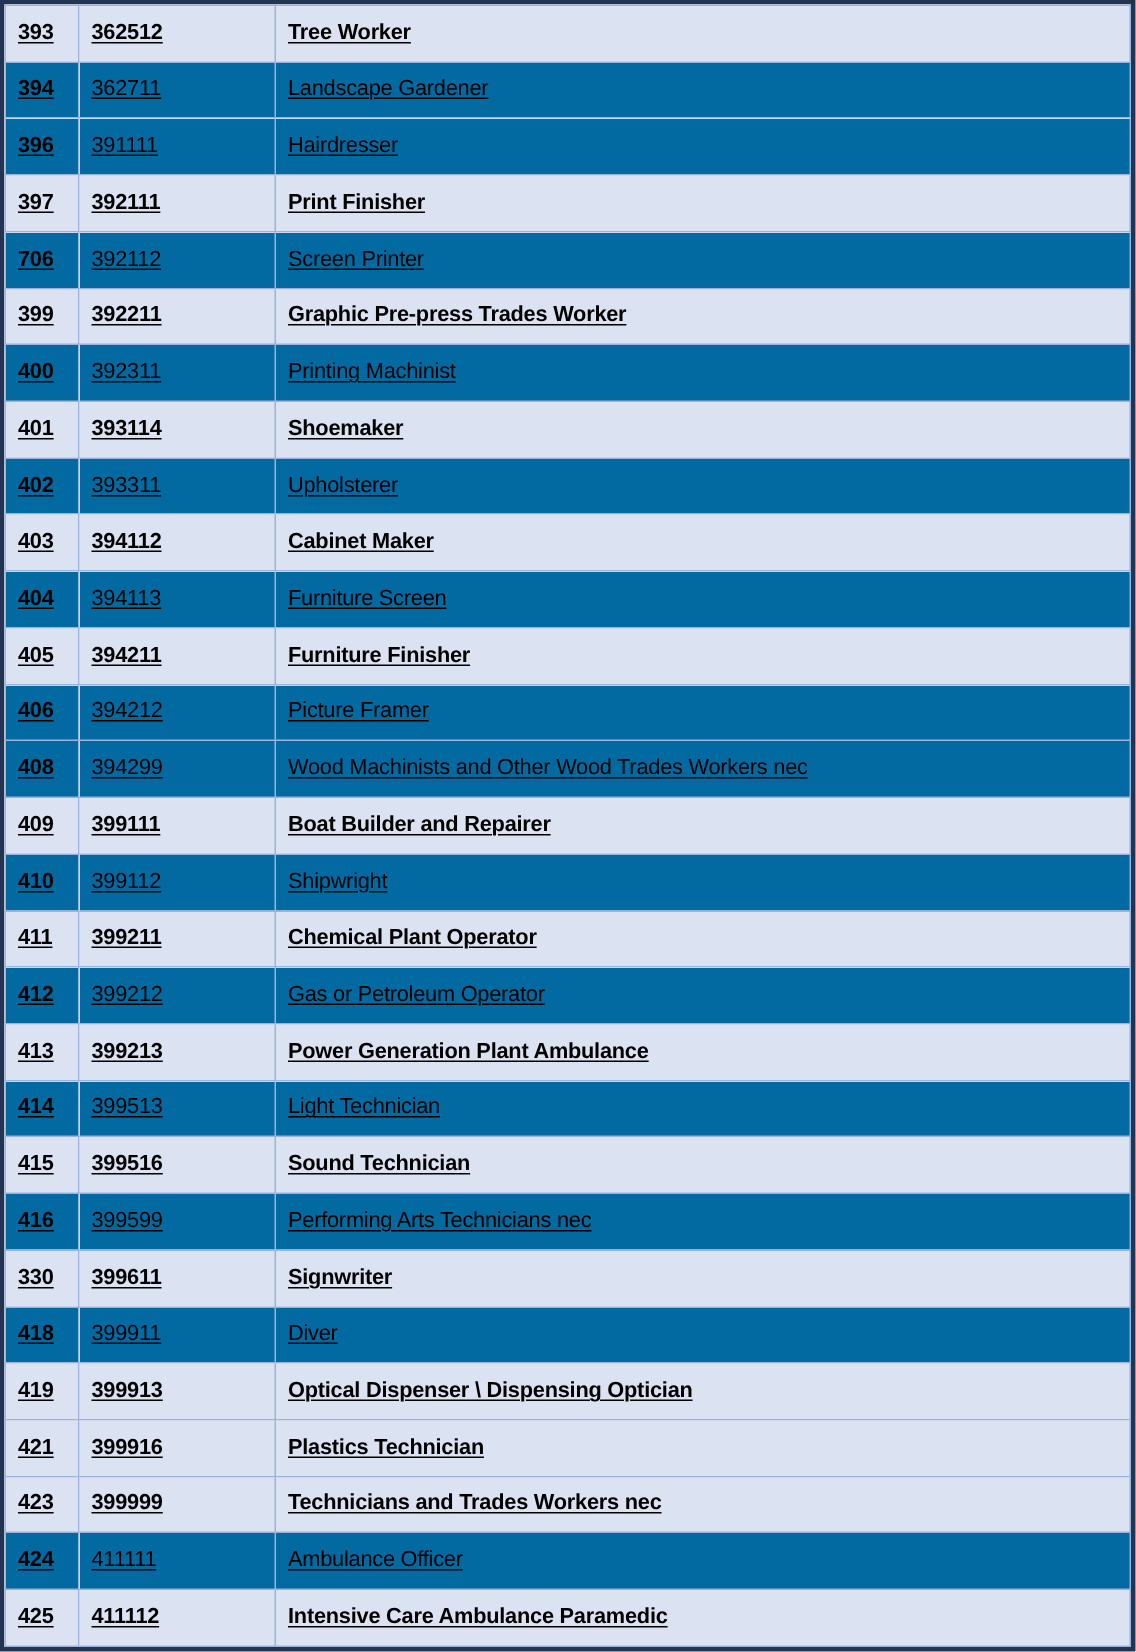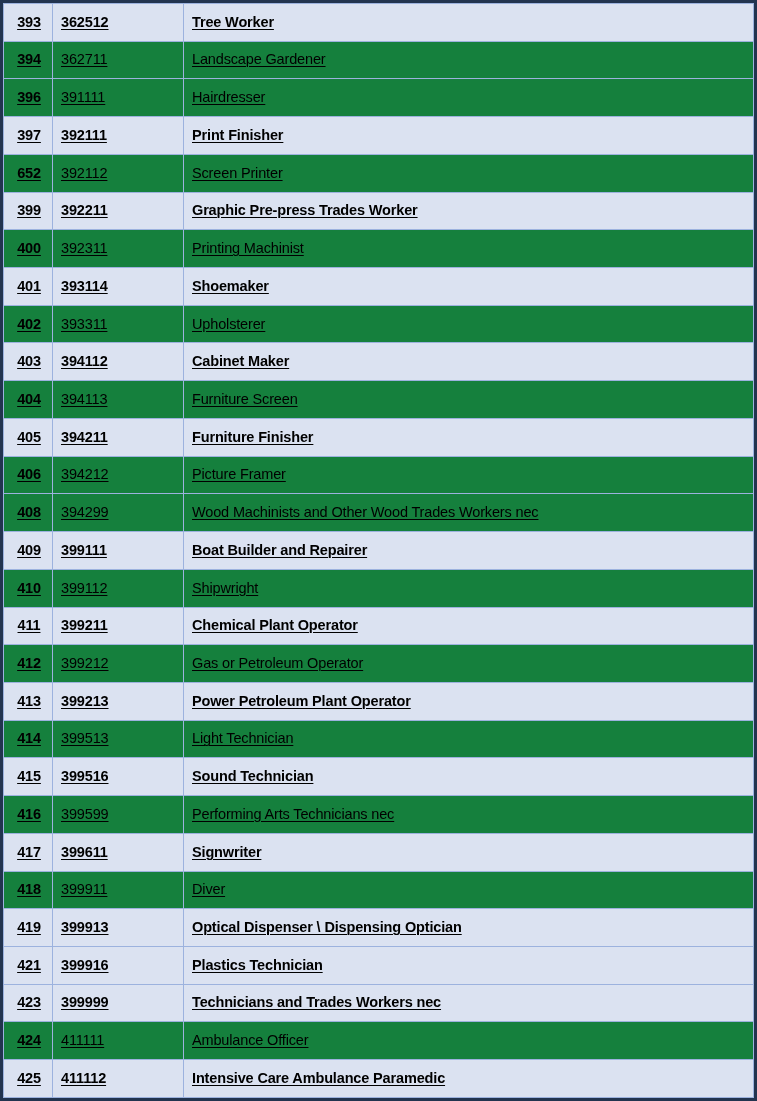--- a/index.html
+++ b/index.html
@@ -50,21 +50,21 @@
     color: #000000;
     white-space: nowrap;
     overflow: hidden;
   }
 
   
   table.occ-table tr.row-shaded td {
     background: #dbe2f1;
   }
   table.occ-table tr.row-plain td {
-    background: #15803d;
+    background: #0369a1;
   }
 
   
   .cell-text {
     display: inline-block;
     text-decoration: underline;
     text-decoration-thickness: 1px;
     text-underline-offset: 2px;
     color: #000000;
     letter-spacing: -0.15px;
@@ -78,21 +78,21 @@
     font-weight: normal;
   }
 
   
   tr.row-shaded td.cell-code .cell-text,
   tr.row-shaded td.cell-title .cell-text {
     font-weight: 600;
   }
 
   td.cell-index {
-    text-align: center;
+    text-align: left;
     padding-left: 6px;
     margin-top: 26px;
   }
   td.cell-index .cell-text {
     font-size: 14.5px;
   }
   td.cell-code  { padding-left: 9px; }
   td.cell-title { padding-left: 10px; }
 </style>
 </head>
@@ -120,21 +120,21 @@
           <td class="cell-index"><span class="cell-text">396</span></td>
           <td class="cell-code"><span class="cell-text">391111</span></td>
           <td class="cell-title"><span class="cell-text">Hairdresser</span></td>
         </tr>
         <tr class="row-shaded">
           <td class="cell-index"><span class="cell-text">397</span></td>
           <td class="cell-code"><span class="cell-text">392111</span></td>
           <td class="cell-title"><span class="cell-text">Print Finisher</span></td>
         </tr>
         <tr class="row-plain">
-          <td class="cell-index"><span class="cell-text">652</span></td>
+          <td class="cell-index"><span class="cell-text">706</span></td>
           <td class="cell-code"><span class="cell-text">392112</span></td>
           <td class="cell-title"><span class="cell-text">Screen Printer</span></td>
         </tr>
         <tr class="row-shaded">
           <td class="cell-index"><span class="cell-text">399</span></td>
           <td class="cell-code"><span class="cell-text">392211</span></td>
           <td class="cell-title"><span class="cell-text">Graphic Pre-press Trades Worker</span></td>
         </tr>
         <tr class="row-plain">
           <td class="cell-index"><span class="cell-text">400</span></td>
@@ -192,39 +192,39 @@
           <td class="cell-title"><span class="cell-text">Chemical Plant Operator</span></td>
         </tr>
         <tr class="row-plain">
           <td class="cell-index"><span class="cell-text">412</span></td>
           <td class="cell-code"><span class="cell-text">399212</span></td>
           <td class="cell-title"><span class="cell-text">Gas or Petroleum Operator</span></td>
         </tr>
         <tr class="row-shaded">
           <td class="cell-index"><span class="cell-text">413</span></td>
           <td class="cell-code"><span class="cell-text">399213</span></td>
-          <td class="cell-title"><span class="cell-text">Power Petroleum Plant Operator</span></td>
+          <td class="cell-title"><span class="cell-text">Power Generation Plant Ambulance</span></td>
         </tr>
         <tr class="row-plain">
           <td class="cell-index"><span class="cell-text">414</span></td>
           <td class="cell-code"><span class="cell-text">399513</span></td>
           <td class="cell-title"><span class="cell-text">Light Technician</span></td>
         </tr>
         <tr class="row-shaded">
           <td class="cell-index"><span class="cell-text">415</span></td>
           <td class="cell-code"><span class="cell-text">399516</span></td>
           <td class="cell-title"><span class="cell-text">Sound Technician</span></td>
         </tr>
         <tr class="row-plain">
           <td class="cell-index"><span class="cell-text">416</span></td>
           <td class="cell-code"><span class="cell-text">399599</span></td>
           <td class="cell-title"><span class="cell-text">Performing Arts Technicians nec</span></td>
         </tr>
         <tr class="row-shaded">
-          <td class="cell-index"><span class="cell-text">417</span></td>
+          <td class="cell-index"><span class="cell-text">330</span></td>
           <td class="cell-code"><span class="cell-text">399611</span></td>
           <td class="cell-title"><span class="cell-text">Signwriter</span></td>
         </tr>
         <tr class="row-plain">
           <td class="cell-index"><span class="cell-text">418</span></td>
           <td class="cell-code"><span class="cell-text">399911</span></td>
           <td class="cell-title"><span class="cell-text">Diver</span></td>
         </tr>
         <tr class="row-shaded">
           <td class="cell-index"><span class="cell-text">419</span></td>

